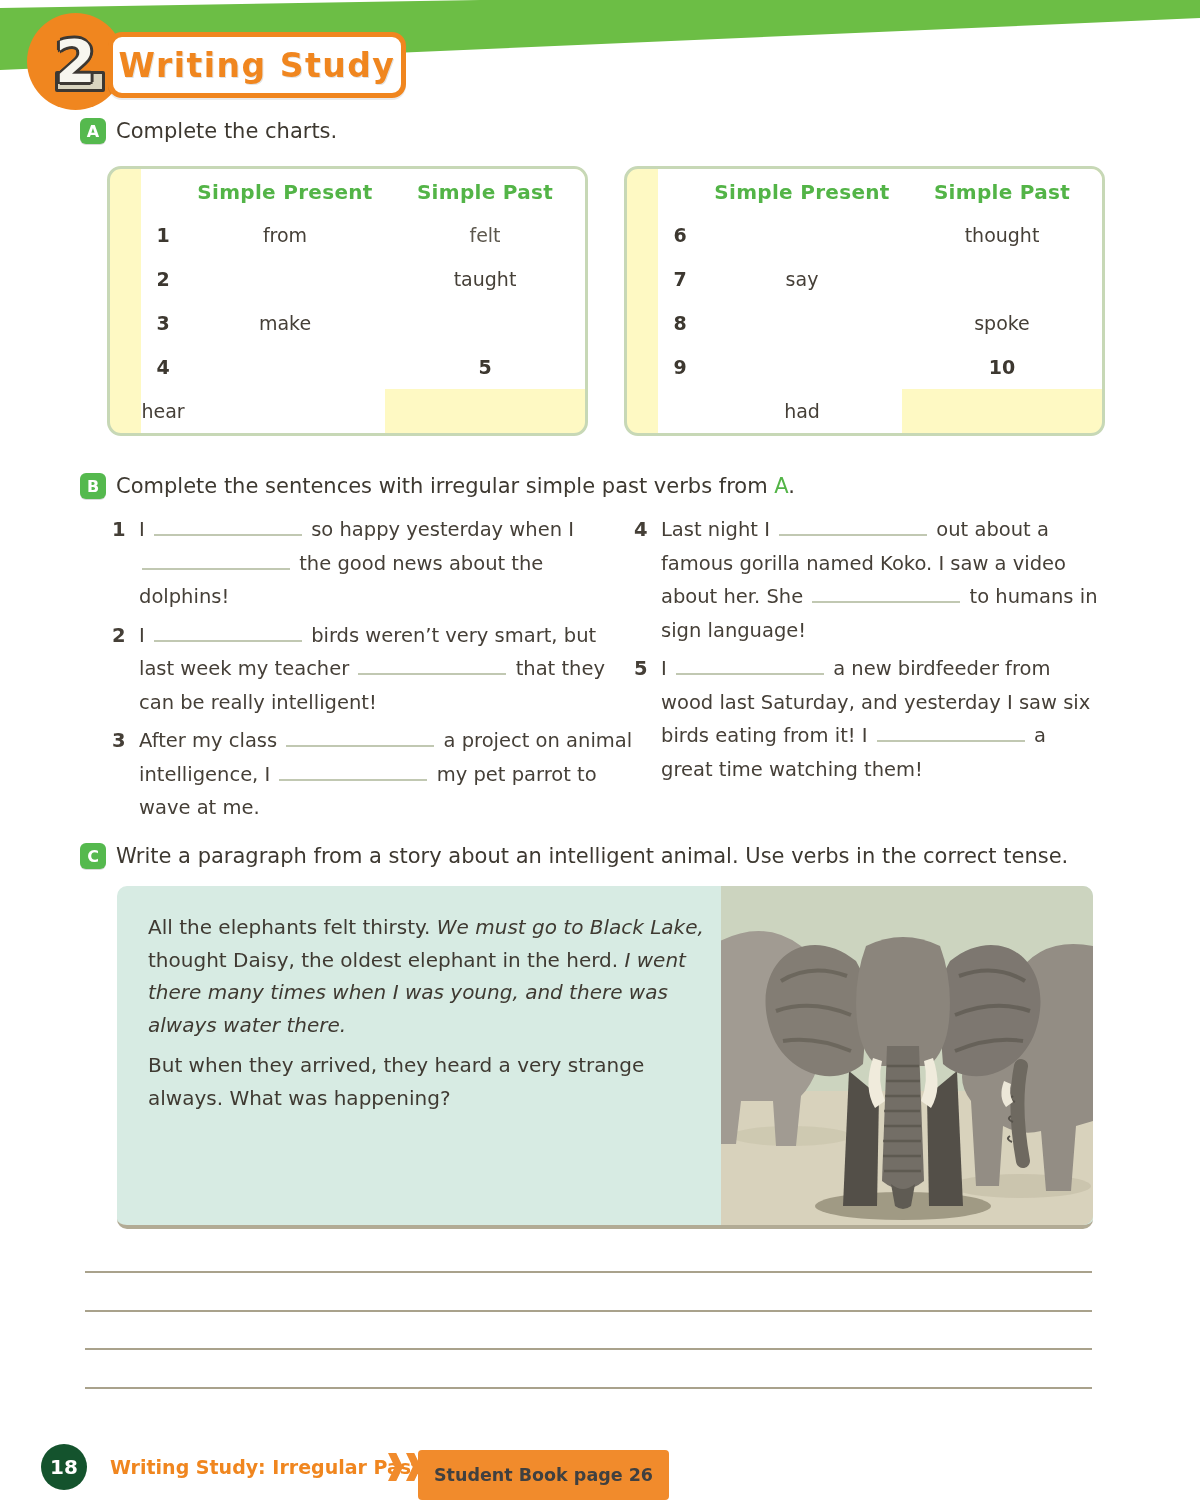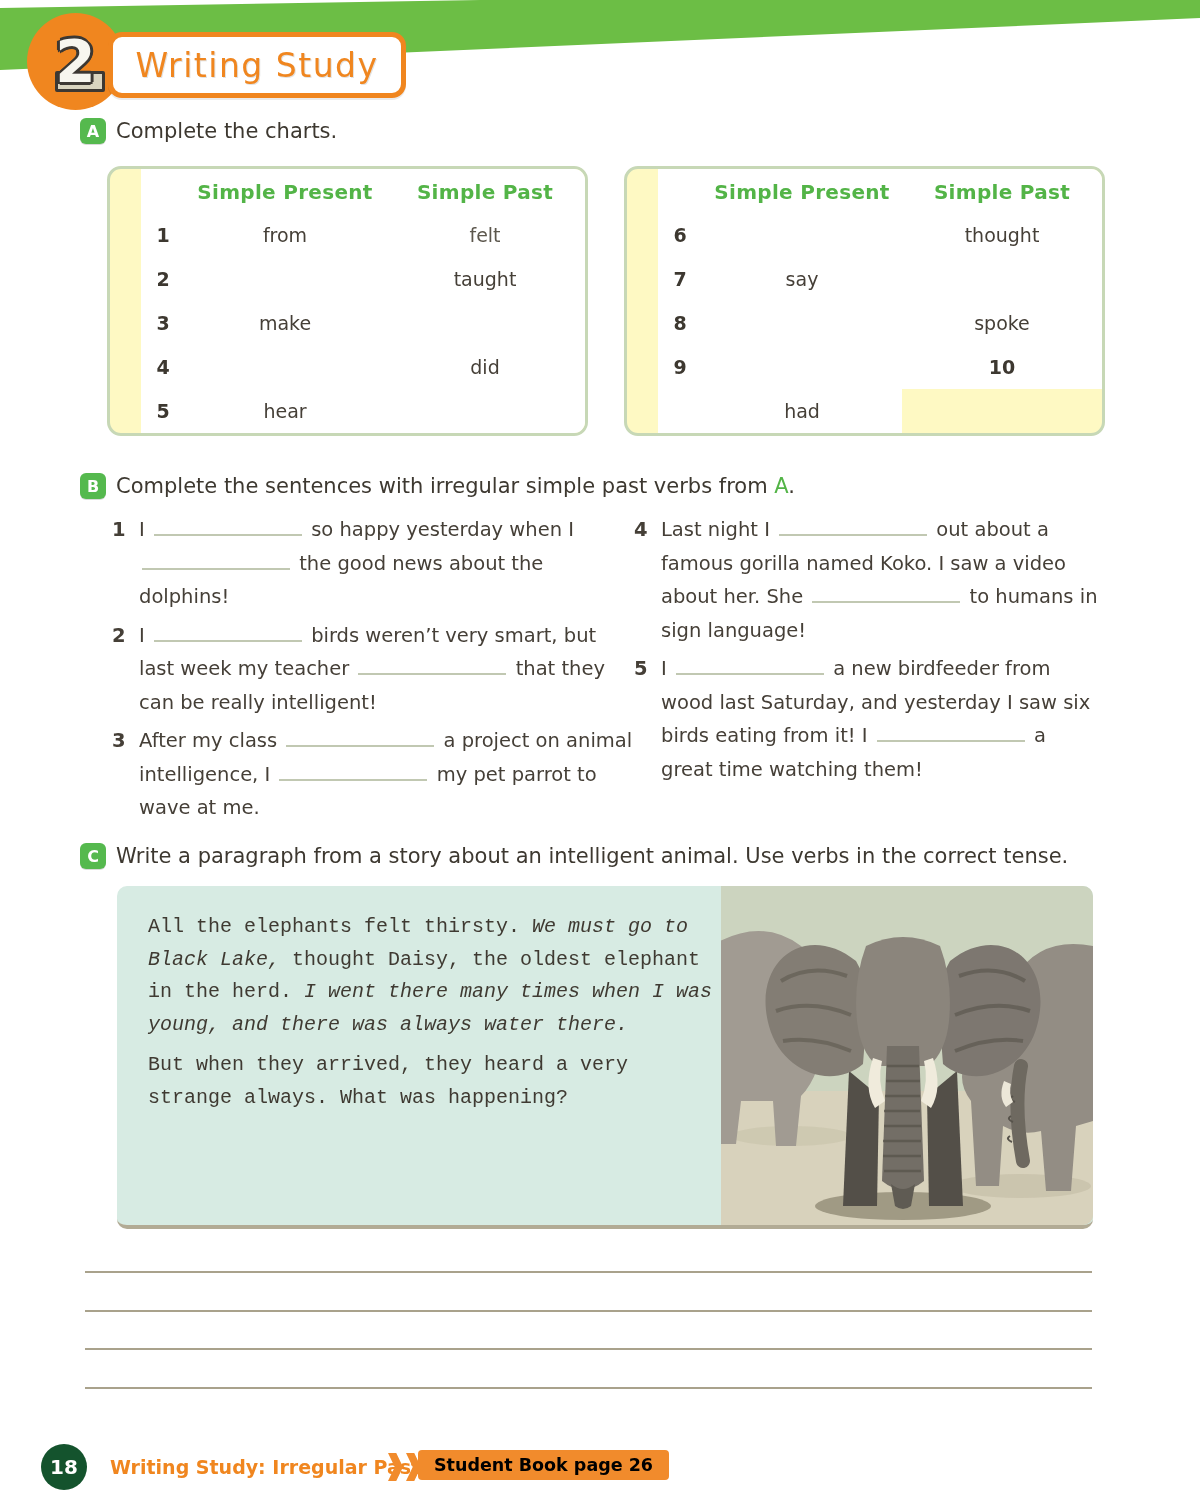--- a/index.html
+++ b/index.html
@@ -24,21 +24,21 @@
   .unit-base{
     position:absolute;left:28px;bottom:18px;width:44px;height:15px;background:#d9d4bf;
     border:3px solid #3c3833;border-radius:2px;
   }
   .title-box{
     position:absolute;left:108px;top:32px;width:288px;height:56px;background:#ffffff;
     border:5px solid #F0861F;border-radius:14px;display:flex;align-items:center;justify-content:center;
     box-shadow:0 2px 0 rgba(0,0,0,0.08);
   }
   .title-text{
-    color:#F0861F;font-size:33px;font-weight:normal;letter-spacing:1.5px;
+    color:#F0861F;font-size:33px;font-weight:bold;letter-spacing:1.5px;
     text-shadow:1px 1px 0 #e2e2e2;
   }
   
   .section-head{position:absolute;display:flex;align-items:center;gap:10px;}
   .sec-label{
     width:26px;height:26px;border-radius:6px;background:#55B94E;color:#fff;
     font-weight:bold;font-size:16px;display:flex;align-items:center;justify-content:center;
     flex:0 0 auto;box-shadow:0 1px 0 rgba(0,0,0,.15);
   }
   .sec-title{font-size:21px;font-weight:normal;color:#3d3830;}
@@ -64,41 +64,41 @@
   .blank{
     display:inline-block;width:148px;height:4px;border-bottom:2px solid #c1c8b2;
     margin:0 3px;vertical-align:baseline;
   }
   
   .story-box{
     position:absolute;left:117px;top:886px;width:976px;height:343px;background:#D7EBE3;
     border-radius:10px;border-bottom:4px solid #b2ab95;box-sizing:border-box;
   }
   .story-text{position:absolute;left:31px;top:25px;width:566px;font-size:20px;line-height:32.5px;color:#3f3a32;}
-  .story-text p{margin:0 0 8px 0;font-family:Liberation Mono, monospace;}
+  .story-text p{margin:0 0 8px 0;}
   .story-photo{
     position:absolute;right:0;top:0;width:372px;height:339px;border-radius:0 10px 10px 0;overflow:hidden;
   }
   .story-photo svg{display:block;}
   
   .write-area{position:absolute;left:85px;top:1271px;width:1007px;}
   .write-line{height:0;border-top:2px solid #a9a28c;margin-bottom:36.5px;}
   
   .footer{position:absolute;left:0;top:1440px;width:1200px;height:60px;}
   .page-circle{
     position:absolute;left:41px;top:4px;width:46px;height:46px;border-radius:50%;
     background:#14532d;color:#fff;font-weight:bold;font-size:20px;
     display:flex;align-items:center;justify-content:center;
   }
   .footer-label{position:absolute;left:110px;top:16px;font-size:19px;font-weight:bold;color:#F0861F;}
   .chevrons{position:absolute;left:388px;top:13px;display:flex;gap:3px;}
   .chev{width:15px;height:28px;background:#F18B2C;clip-path:polygon(0 0,55% 0,100% 50%,55% 100%,0 100%,45% 50%);}
   .ref-box{
-    position:absolute;left:418px;top:10px;height:30px;padding:0 16px;background:#F18B2C;
-    border-radius:4px;display:flex;align-items:center;color:#000000;font-weight:bold;font-size:17.5px;
+    position:absolute;left:418px;top:10px;height:50px;padding:0 16px;background:#F18B2C;
+    border-radius:4px;display:flex;align-items:center;color:#404040;font-weight:bold;font-size:17.5px;
   }
 </style>
 </head>
 <body>
 
 <div class="banner"></div>
 <div class="unit-badge">
   <div class="unit-base"></div>
   <div class="unit-number">2</div>
 </div>
@@ -119,21 +119,20 @@
       <div class="cell">from</div>
       <div class="cell example">felt</div>
       <div class="cell num">2</div>
       <div class="cell"></div>
       <div class="cell">taught</div>
       <div class="cell num">3</div>
       <div class="cell">make</div>
       <div class="cell"></div>
       <div class="cell num">4</div>
       <div class="cell"></div>
-      <div class="cell">did</div>
       <div class="cell num">5</div>
       <div class="cell">hear</div>
       <div class="cell"></div>
     </div>
   <div class="verb-table">
       <div class="cell hcell"></div>
       <div class="cell hcell">Simple Present</div>
       <div class="cell hcell">Simple Past</div>
       <div class="cell num">6</div>
       <div class="cell"></div>

